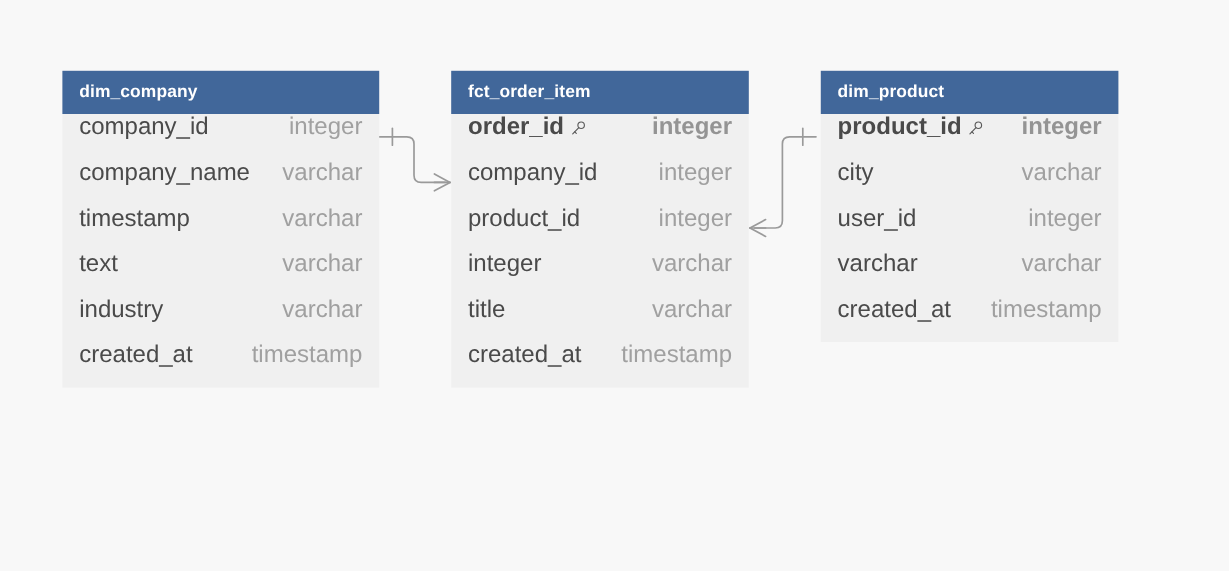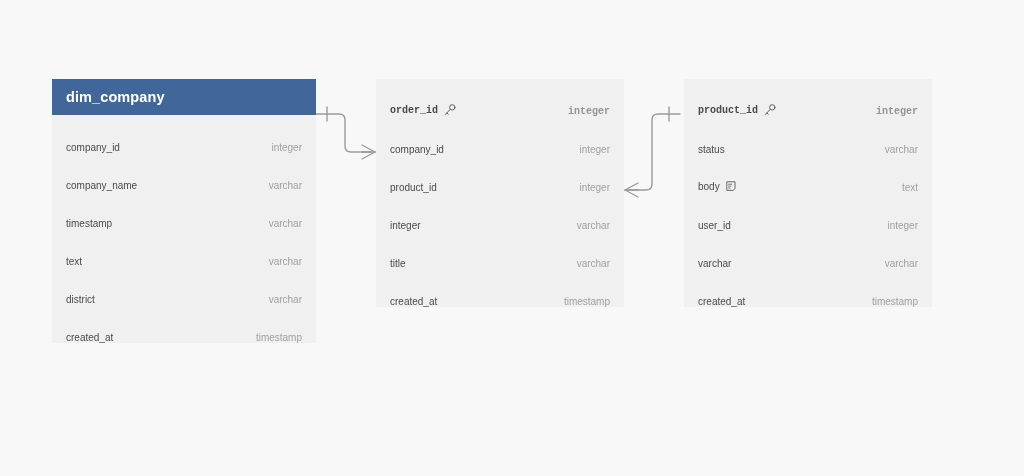--- a/index.html
+++ b/index.html
@@ -30,21 +30,20 @@
     z-index: 1;
     pointer-events: none;
   }
 
   
   .entity {
     position: absolute;
     z-index: 2;
     background: #f0f0f0;
     box-sizing: border-box;
-    margin-top: 20px;
   }
 
   .entity-header {
     height: 36px;
     background: #41679a;
     color: #ffffff;
     font-size: 14.5px;
     font-weight: bold;
     display: flex;
     align-items: center;
@@ -53,24 +52,24 @@
     box-sizing: border-box;
   }
 
   .entity-body {
     padding: 0;
   }
 
   .field-row {
     height: 38px;
     display: flex;
-    align-items: flex-end;
+    align-items: flex-start;
     padding: 0 14px;
     box-sizing: border-box;
-    font-size: 10px;
+    font-size: 20px;
     color: #4a4a4a;
   }
 
   .field-name {
     display: flex;
     align-items: center;
     gap: 5px;
     white-space: nowrap;
   }
 
@@ -81,21 +80,20 @@
 
   .field-type {
     color: #a0a0a0;
     white-space: nowrap;
     text-align: right;
   }
 
   .field-row.is-key .field-name,
   .field-row.is-key .field-type {
     font-weight: bold;
-    font-family: Liberation Mono, monospace;
   }
   .field-row.is-key .field-type {
     color: #949494;
   }
 
   
   .col-icon {
     display: inline-flex;
     align-items: center;
     justify-content: center;
@@ -169,35 +167,36 @@
           </div>
           <div class="field-row">
             <span class="field-name">
               <span>text</span>
             </span>
             <span class="field-spacer"></span>
             <span class="field-type">varchar</span>
           </div>
           <div class="field-row">
             <span class="field-name">
-              <span>district</span>
+              <span>industry</span>
             </span>
             <span class="field-spacer"></span>
             <span class="field-type">varchar</span>
           </div>
           <div class="field-row">
             <span class="field-name">
               <span>created_at</span>
             </span>
             <span class="field-spacer"></span>
             <span class="field-type">timestamp</span>
           </div>
         </div>
       </div>
       <div class="entity" style="left: 376px; top: 59px; width: 248px;">
+        <div class="entity-header">fct_order_item</div>
         <div class="entity-body">
           <div class="field-row is-key">
             <span class="field-name">
               <span>order_id</span>
               <span class="col-icon">
                 <svg viewBox="0 0 16 16" width="14" height="14">
                   <g fill="none" stroke="#5a5a5a" stroke-width="1.1" stroke-linecap="round" stroke-linejoin="round">
                     <circle cx="10.6" cy="5.0" r="3.1"></circle>
                     <path d="M 8.4 7.2 L 2.6 13.2"></path>
                     <path d="M 4.5 11.3 L 6.0 12.8"></path>
@@ -239,56 +238,44 @@
           <div class="field-row">
             <span class="field-name">
               <span>created_at</span>
             </span>
             <span class="field-spacer"></span>
             <span class="field-type">timestamp</span>
           </div>
         </div>
       </div>
       <div class="entity" style="left: 684px; top: 59px; width: 248px;">
+        <div class="entity-header">dim_product</div>
         <div class="entity-body">
           <div class="field-row is-key">
             <span class="field-name">
               <span>product_id</span>
               <span class="col-icon">
                 <svg viewBox="0 0 16 16" width="14" height="14">
                   <g fill="none" stroke="#5a5a5a" stroke-width="1.1" stroke-linecap="round" stroke-linejoin="round">
                     <circle cx="10.6" cy="5.0" r="3.1"></circle>
                     <path d="M 8.4 7.2 L 2.6 13.2"></path>
                     <path d="M 4.5 11.3 L 6.0 12.8"></path>
                   </g>
                 </svg>
               </span>
             </span>
             <span class="field-spacer"></span>
             <span class="field-type">integer</span>
           </div>
           <div class="field-row">
             <span class="field-name">
-              <span>status</span>
-            </span>
-            <span class="field-spacer"></span>
-            <span class="field-type">varchar</span>
-          </div>
-          <div class="field-row">
-            <span class="field-name">
-              <span>body</span>
-              <span class="col-icon">
-                <svg viewBox="0 0 16 16" width="13" height="13">
-                  <path d="M 2.2 2.2 L 12.4 2.2 L 12.4 10.2 L 10.2 12.8 L 2.2 12.8 Z" fill="none" stroke="#5a5a5a" stroke-width="1.1" stroke-linejoin="round"></path>
-                  <path d="M 4.4 5.2 L 8.4 5.2 M 4.4 7.6 L 7.2 7.6 M 4.4 10.0 L 6.2 10.0" stroke="#5a5a5a" stroke-width="1.0" stroke-linecap="round"></path>
-                </svg>
-              </span>
-            </span>
-            <span class="field-spacer"></span>
-            <span class="field-type">text</span>
+              <span>city</span>
+            </span>
+            <span class="field-spacer"></span>
+            <span class="field-type">varchar</span>
           </div>
           <div class="field-row">
             <span class="field-name">
               <span>user_id</span>
             </span>
             <span class="field-spacer"></span>
             <span class="field-type">integer</span>
           </div>
           <div class="field-row">
             <span class="field-name">

